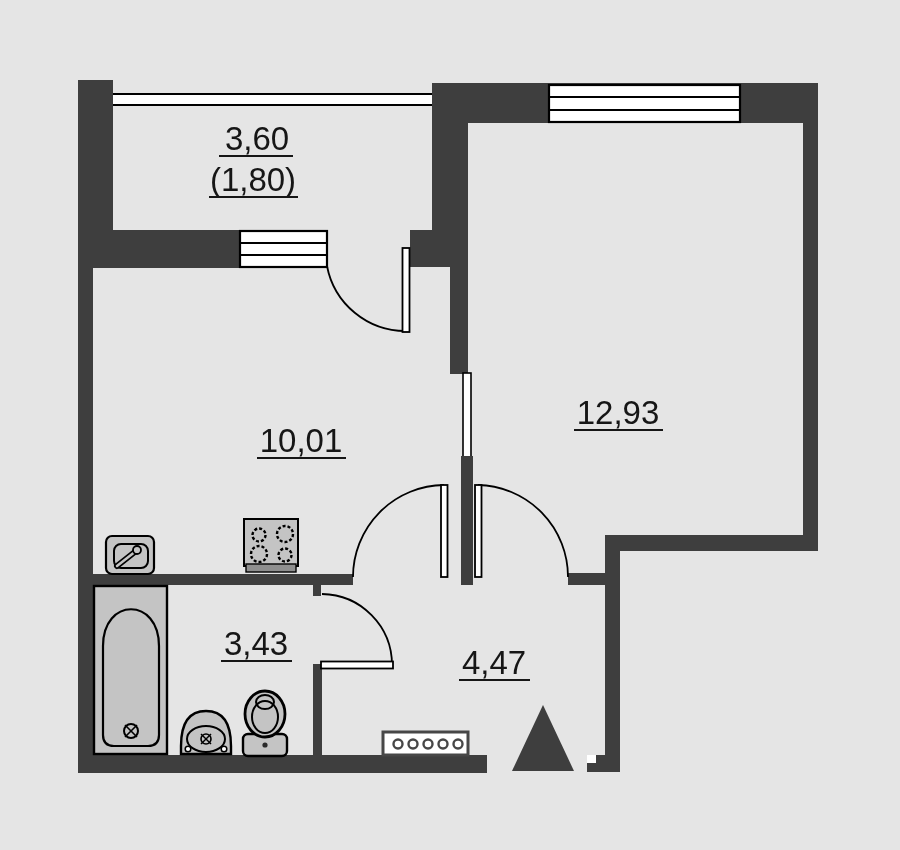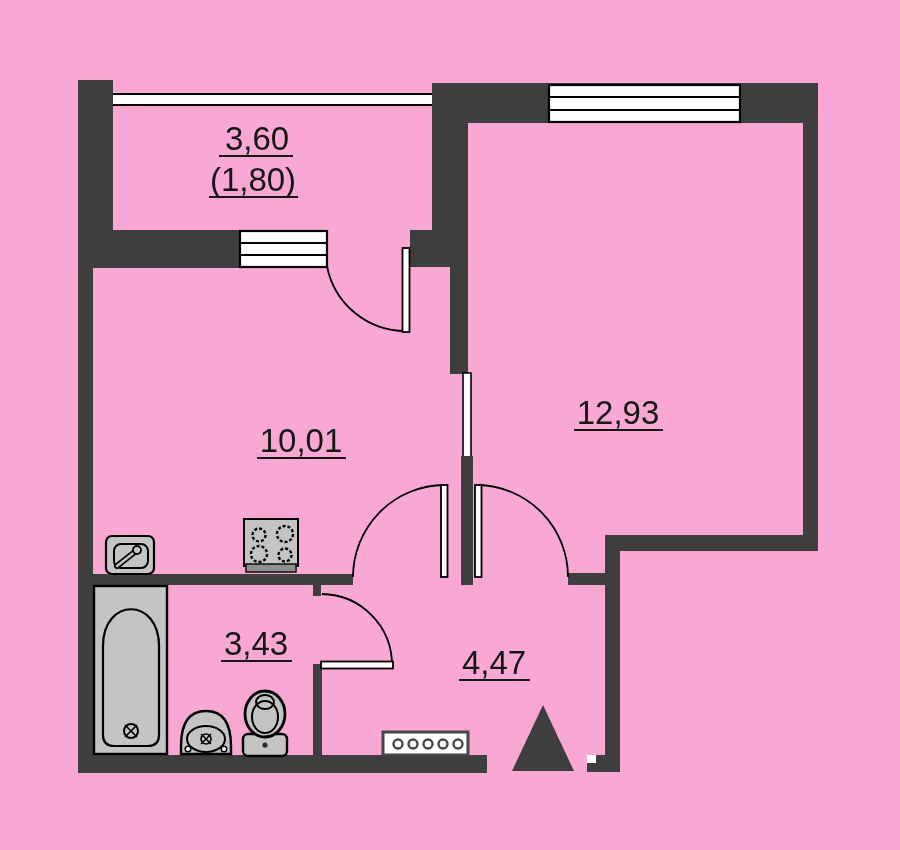--- a/index.html
+++ b/index.html
@@ -1,16 +1,16 @@
 <!DOCTYPE html>
 <html><head>
 <meta charset="utf-8">
 <style>
   html,body{margin:0;padding:0;background:#fff;}
-  .stage{position:relative;width:900px;height:850px;background:#f9a8d4;overflow:hidden;}
+  .stage{position:relative;width:900px;height:850px;background:#e5e5e5;overflow:hidden;}
   svg{display:block;}
   text{font-family:"Liberation Sans","DejaVu Sans",sans-serif;font-size:33px;fill:#161616;}
 </style>
 </head>
 <body>
 
 <div class="stage">
 <svg width="900" height="850" viewBox="0 0 900 850">
 
   <g fill="#3e3e3e">

